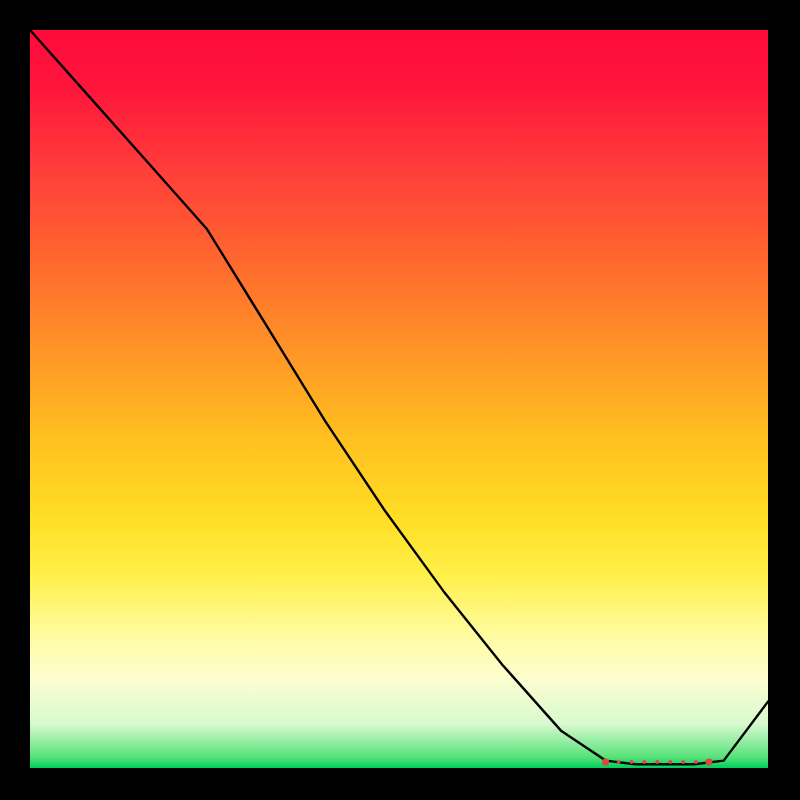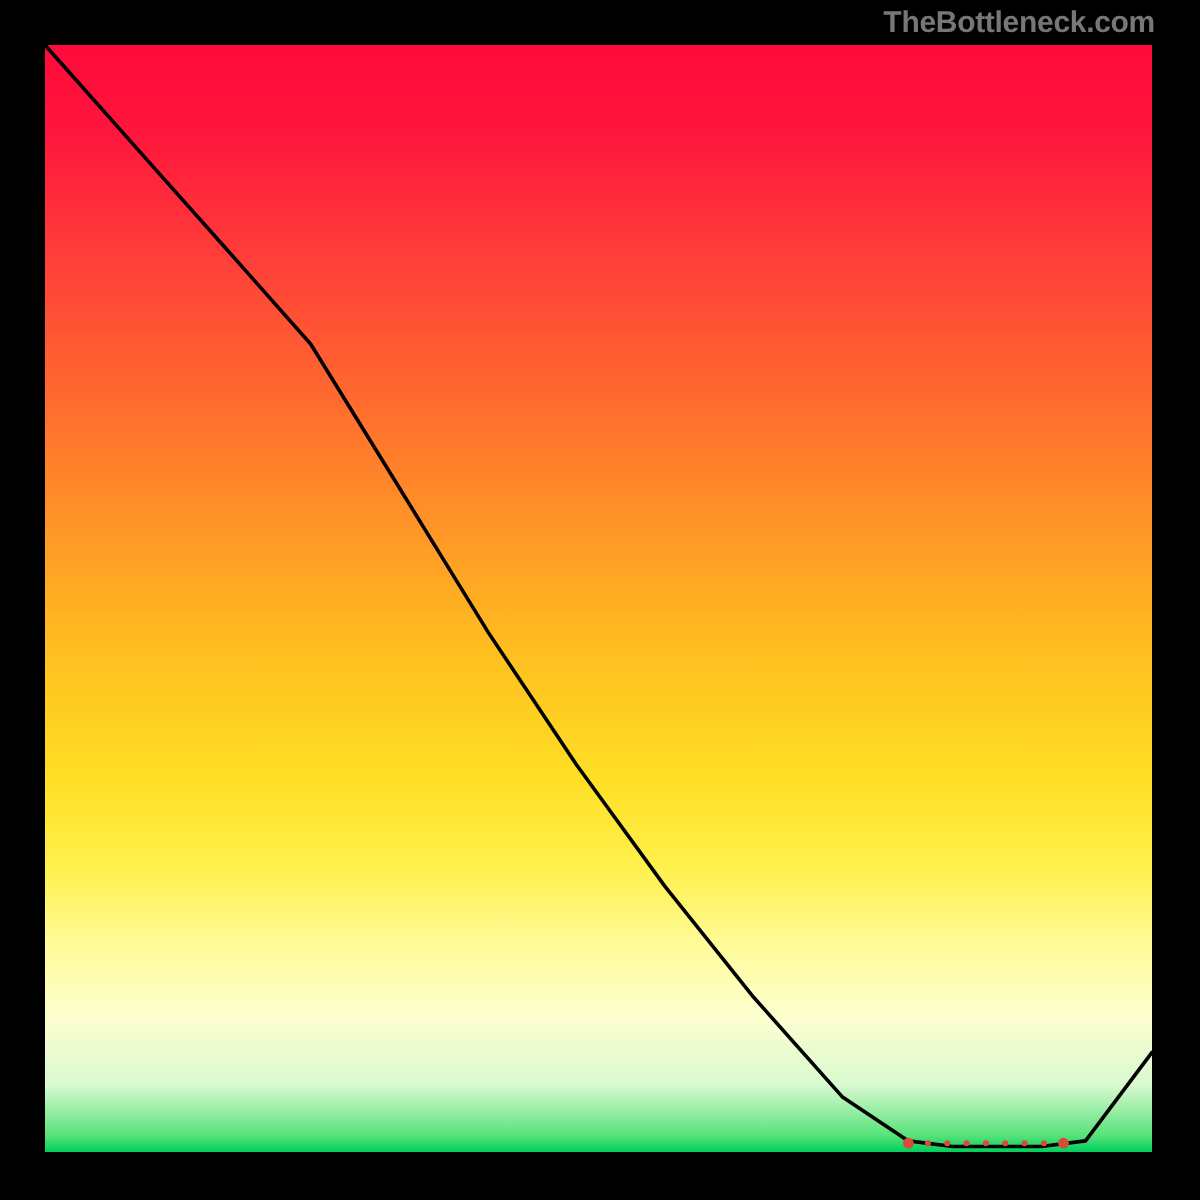--- a/index.html
+++ b/index.html
@@ -75,15 +75,14 @@
         <circle cx="601.5" cy="732.1" r="2" fill="#d94a3a"></circle>
         <circle cx="614.4" cy="732.1" r="2" fill="#d94a3a"></circle>
         <circle cx="627.3" cy="732.1" r="2" fill="#d94a3a"></circle>
         <circle cx="640.2" cy="732.1" r="2" fill="#d94a3a"></circle>
         <circle cx="653.1" cy="732.1" r="2" fill="#d94a3a"></circle>
         <circle cx="666.0" cy="732.1" r="2" fill="#d94a3a"></circle>
         <circle cx="679.0" cy="732.1" r="3.6" fill="#d94a3a"></circle>
       </g>
   </svg>
 
-  <div class="watermark">TheBottleneck.com</div>
 
 </div>
 
 </body></html>

